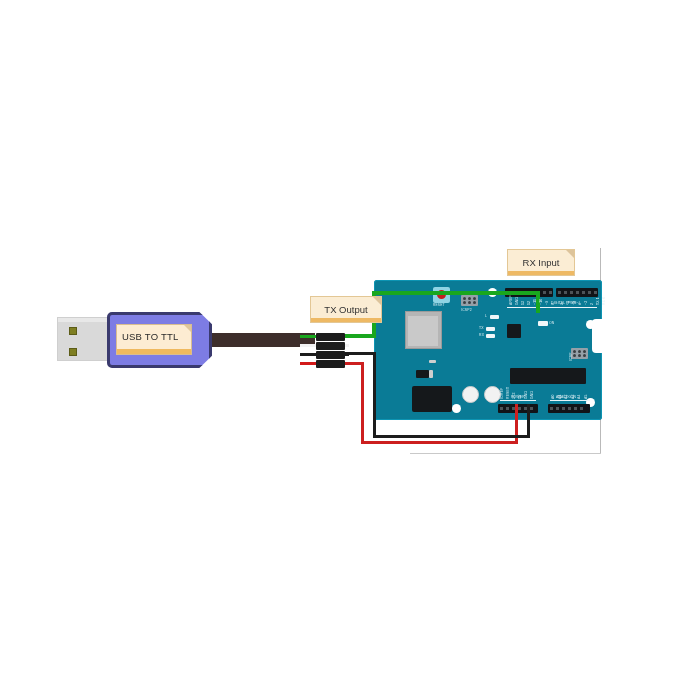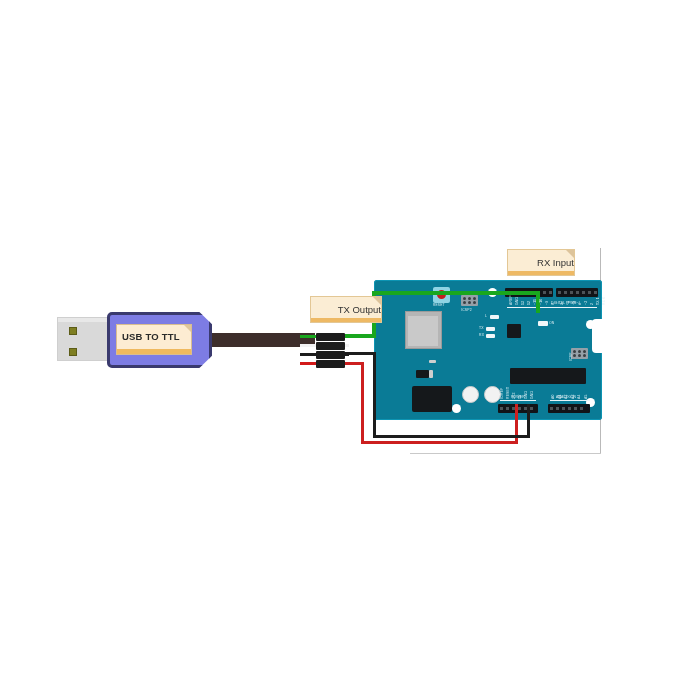--- a/index.html
+++ b/index.html
@@ -110,21 +110,21 @@
     width: 0;
     height: 0;
     border-left: 7px solid transparent;
     border-top: 7px solid #e0c79c;
   }
   .ttl-label-text {
     position: absolute;
     left: 5px;
     top: 6px;
     font-size: 9.5px;
-    font-weight: bold;
+    font-weight: normal;
     color: #2a2a2a;
     letter-spacing: 0.2px;
     white-space: nowrap;
   }
 
   
   .cable {
     position: absolute;
     left: 212px;
     top: 333px;
@@ -402,21 +402,21 @@
     width: 0;
     height: 0;
     border-left: 8px solid transparent;
     border-top: 8px solid #ddc49b;
   }
   .note-text {
     position: absolute;
     left: 0;
     top: 0;
     width: 100%;
-    text-align: right;
+    text-align: center;
     font-size: 9.5px;
     color: #333333;
     white-space: nowrap;
   }
   .note-tx {
     left: 310px;
     top: 296px;
     width: 72px;
     height: 27px;
   }

